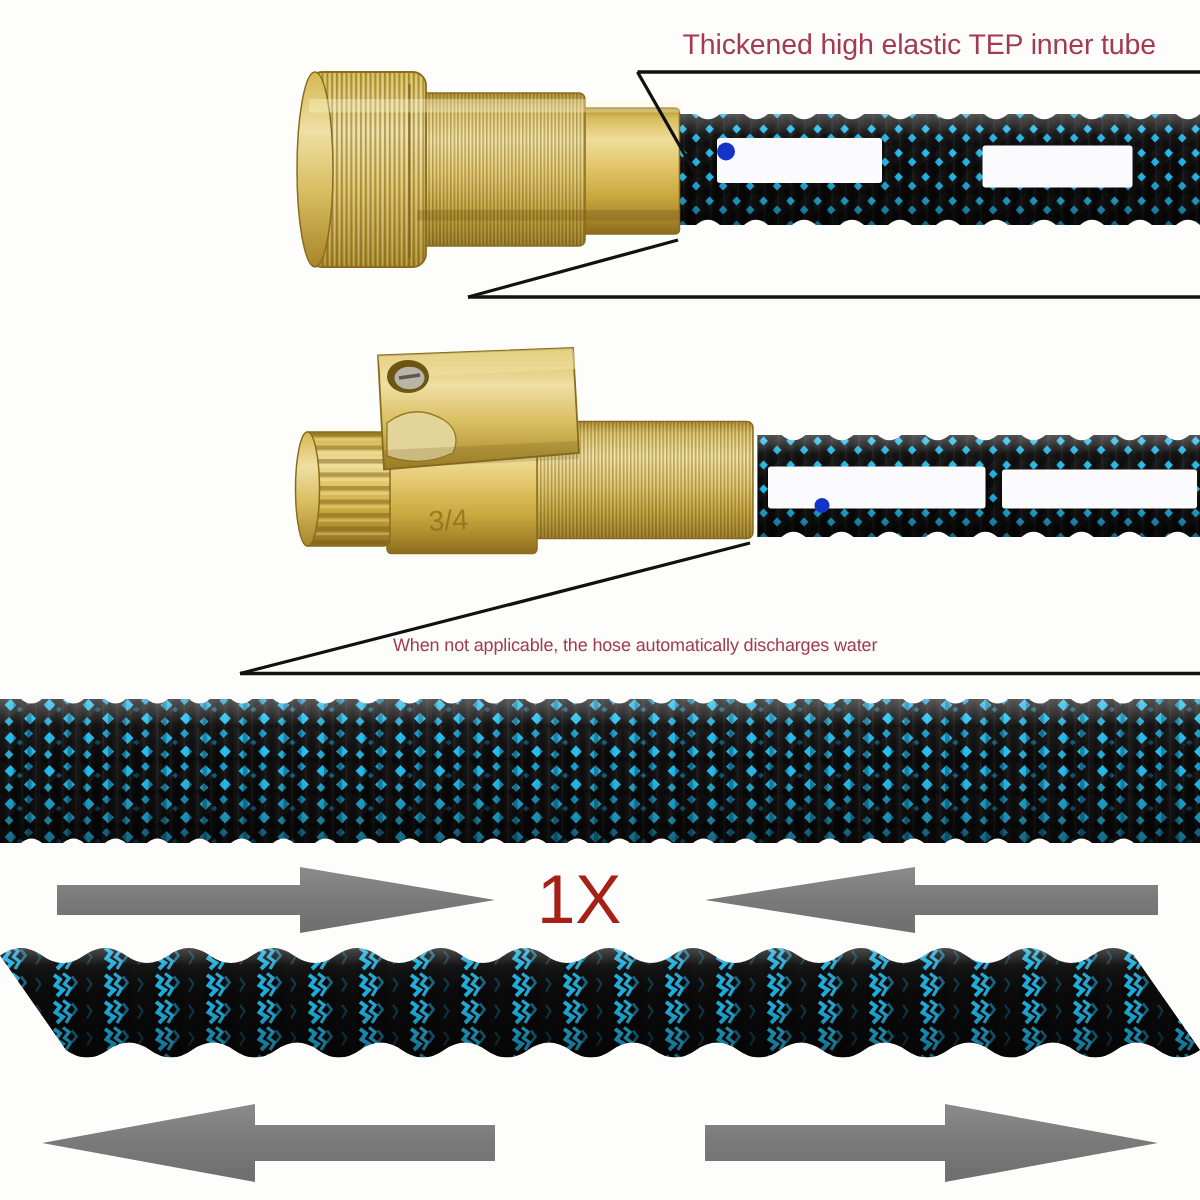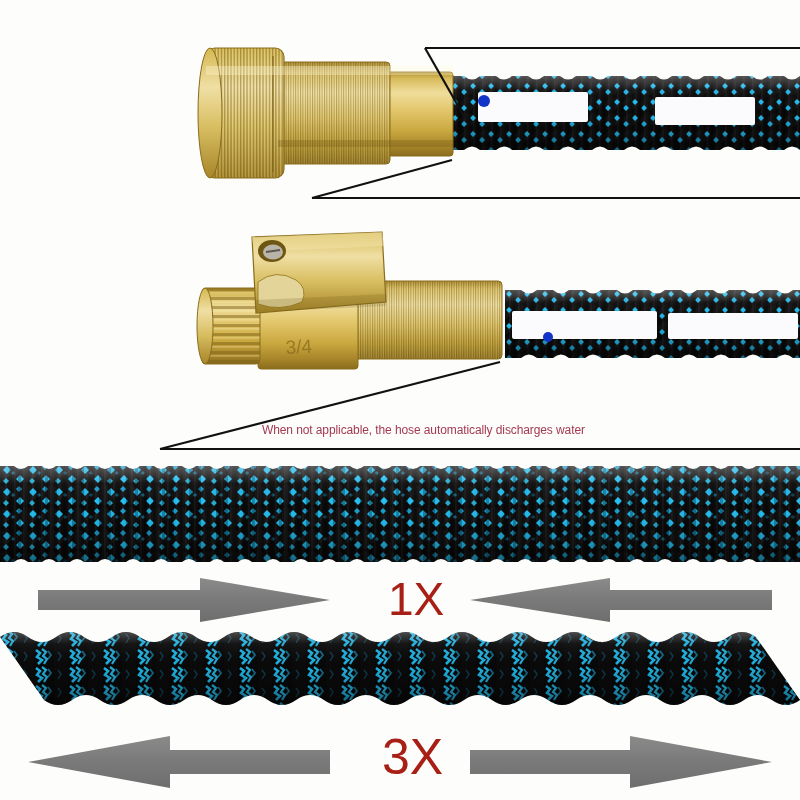--- a/index.html
+++ b/index.html
@@ -20,21 +20,20 @@
     letter-spacing:-0.1px;
   }
   .svg-layer{position:absolute;left:0;top:0;width:800px;height:800px;}
   .xmark{
     position:absolute;
     color:#a81f16;
     font-family:"Liberation Sans", sans-serif;
     font-weight:400;
     line-height:1;
     white-space:nowrap;
-    margin-left:30px;
   }
 </style>
 </head>
 <body>
 
 <div id="stage">
 
   <svg class="svg-layer" viewBox="0 0 800 800">
     <defs>
 
@@ -298,21 +297,21 @@
     </g>
 
     <g fill="url(#arrowGrad)">
 
       <path d="M330 750 L170 750 L170 736 L28 762 L170 788 L170 774 L330 774 Z"></path>
 
       <path d="M470 750 L630 750 L630 736 L772 762 L630 788 L630 774 L470 774 Z"></path>
     </g>
   </svg>
 
+  <div class="lbl" style="left:455px; top:20px; font-size:19px;">Thickened high elastic TEP inner tube</div>
 
 
   <div class="lbl" style="left:262px; top:423px; font-size:12px;">When not applicable, the hose automatically discharges water</div>
 
   <div class="xmark" style="left:358px; top:576px; font-size:46px;">1X</div>
 
-  <div class="xmark" style="left:352px; top:732px; font-size:50px;">3X</div>
 
 </div>
 
 </body></html>

